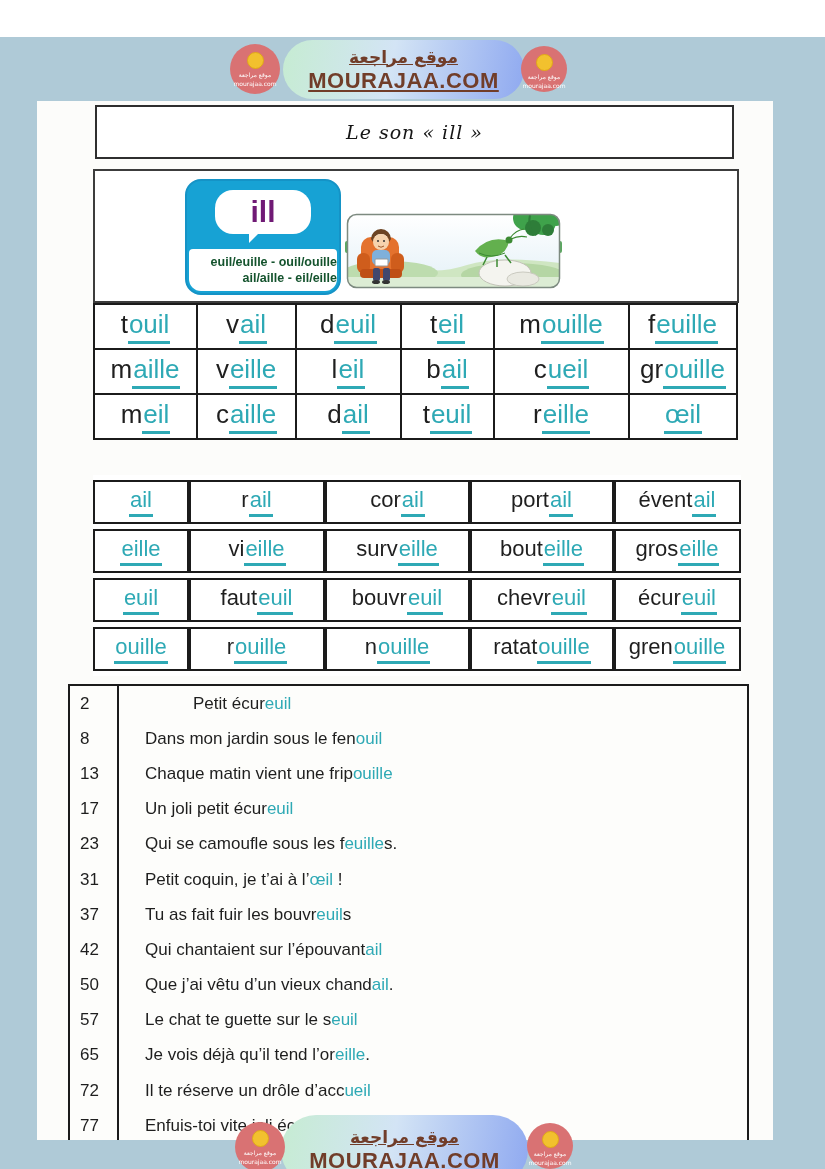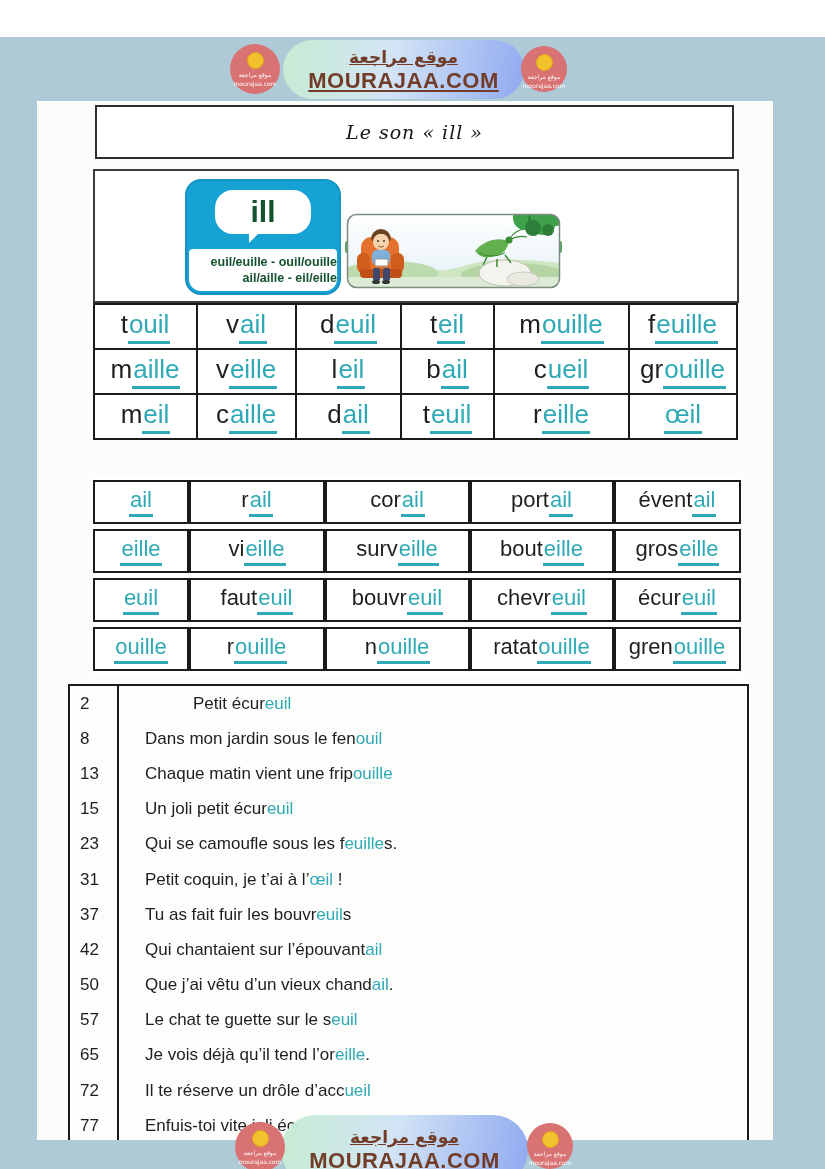--- a/index.html
+++ b/index.html
@@ -22,21 +22,21 @@
   
   .title-box{position:absolute;left:95px;top:68px;width:635px;height:50px;background:#fff;border:2px solid #2e2e2e;
              display:flex;align-items:center;justify-content:center;z-index:2;
              font-family:"DejaVu Serif",serif;font-style:italic;font-size:19px;color:#151515;letter-spacing:1px;}
 
   
   .illus-box{position:absolute;left:93px;top:132px;width:642px;height:130px;background:#fff;border:2px solid #3c3c3c;z-index:2;}
   .badge{position:absolute;left:90px;top:8px;width:152px;height:112px;background:#17a2d4;border:2px solid #1593c6;border-radius:16px;overflow:hidden;}
   .badge-top{position:relative;height:66px;}
   .bubble{position:absolute;left:50%;transform:translateX(-50%);top:9px;width:96px;height:44px;background:#fff;border-radius:18px;
-          display:flex;align-items:center;justify-content:center;font-size:30px;font-weight:bold;color:#14532d;}
+          display:flex;align-items:center;justify-content:center;font-size:30px;font-weight:bold;color:#701a75;}
   .bubble:after{content:"";position:absolute;left:34px;bottom:-9px;border:6px solid transparent;border-top-color:#fff;border-left-color:#fff;}
   .badge-bottom{background:#fff;height:42px;margin:2px;border-radius:4px 4px 12px 12px;display:flex;flex-direction:column;
                 align-items:flex-end;justify-content:center;color:#14532d;font-weight:bold;font-size:12.5px;line-height:16px;}
   .scene{position:absolute;left:250px;top:42px;}
 
   
   .wtab{position:absolute;z-index:2;border-collapse:collapse;table-layout:fixed;background:#fff;}
   .wtab td{border:2.5px solid #1b1b1b;text-align:center;vertical-align:middle;color:#1f1f1f;}
   #table1{left:93px;top:266px;width:643px;}
   #table1 td{height:41px;font-size:26px;border-radius:20px;}
@@ -230,21 +230,21 @@
         </div>
         <div class="poem-row">
           <div class="poem-num">8</div>
           <div class="poem-text"><span class="pb">Dans mon jardin sous le fen</span><span class="pt">ouil</span></div>
         </div>
         <div class="poem-row">
           <div class="poem-num">13</div>
           <div class="poem-text"><span class="pb">Chaque matin vient une frip</span><span class="pt">ouille</span></div>
         </div>
         <div class="poem-row">
-          <div class="poem-num">15</div>
+          <div class="poem-num">17</div>
           <div class="poem-text"><span class="pb">Un joli petit écur</span><span class="pt">euil</span></div>
         </div>
         <div class="poem-row">
           <div class="poem-num">23</div>
           <div class="poem-text"><span class="pb">Qui se camoufle sous les f</span><span class="pt">euille</span><span class="pb">s.</span></div>
         </div>
         <div class="poem-row">
           <div class="poem-num">31</div>
           <div class="poem-text"><span class="pb">Petit coquin, je t’ai à l’</span><span class="pt">œil</span><span class="pb"> !</span></div>
         </div>

